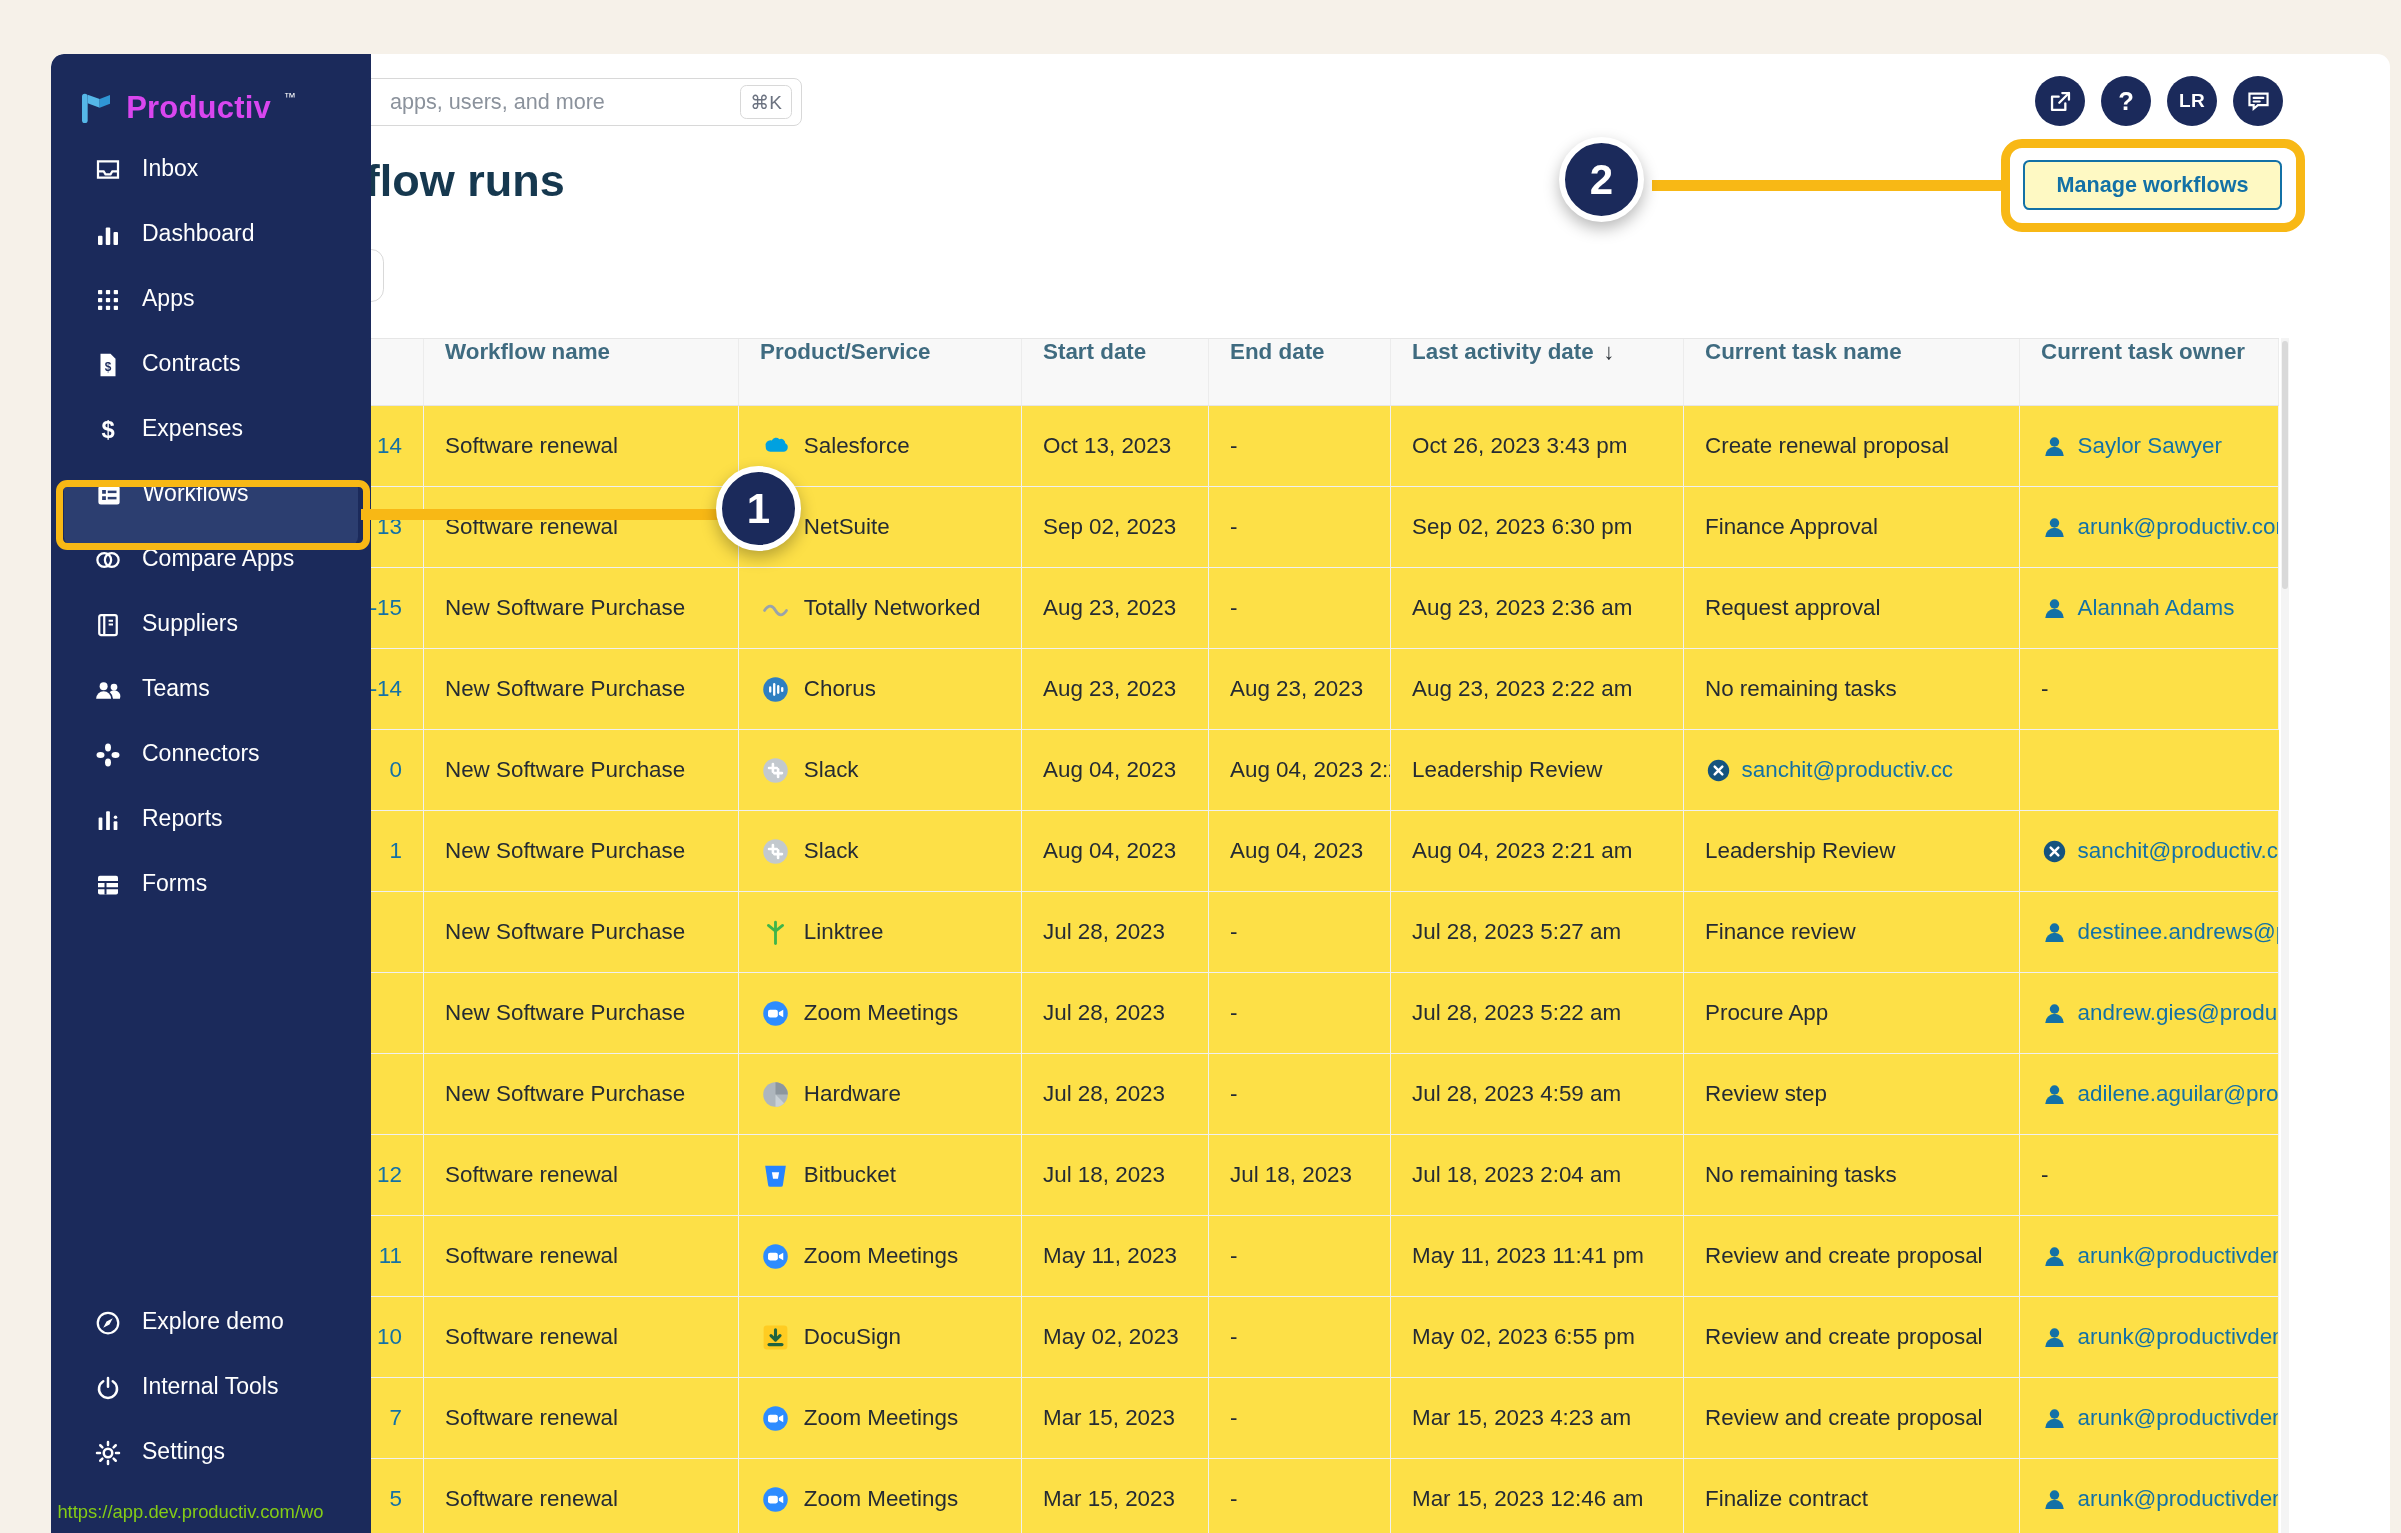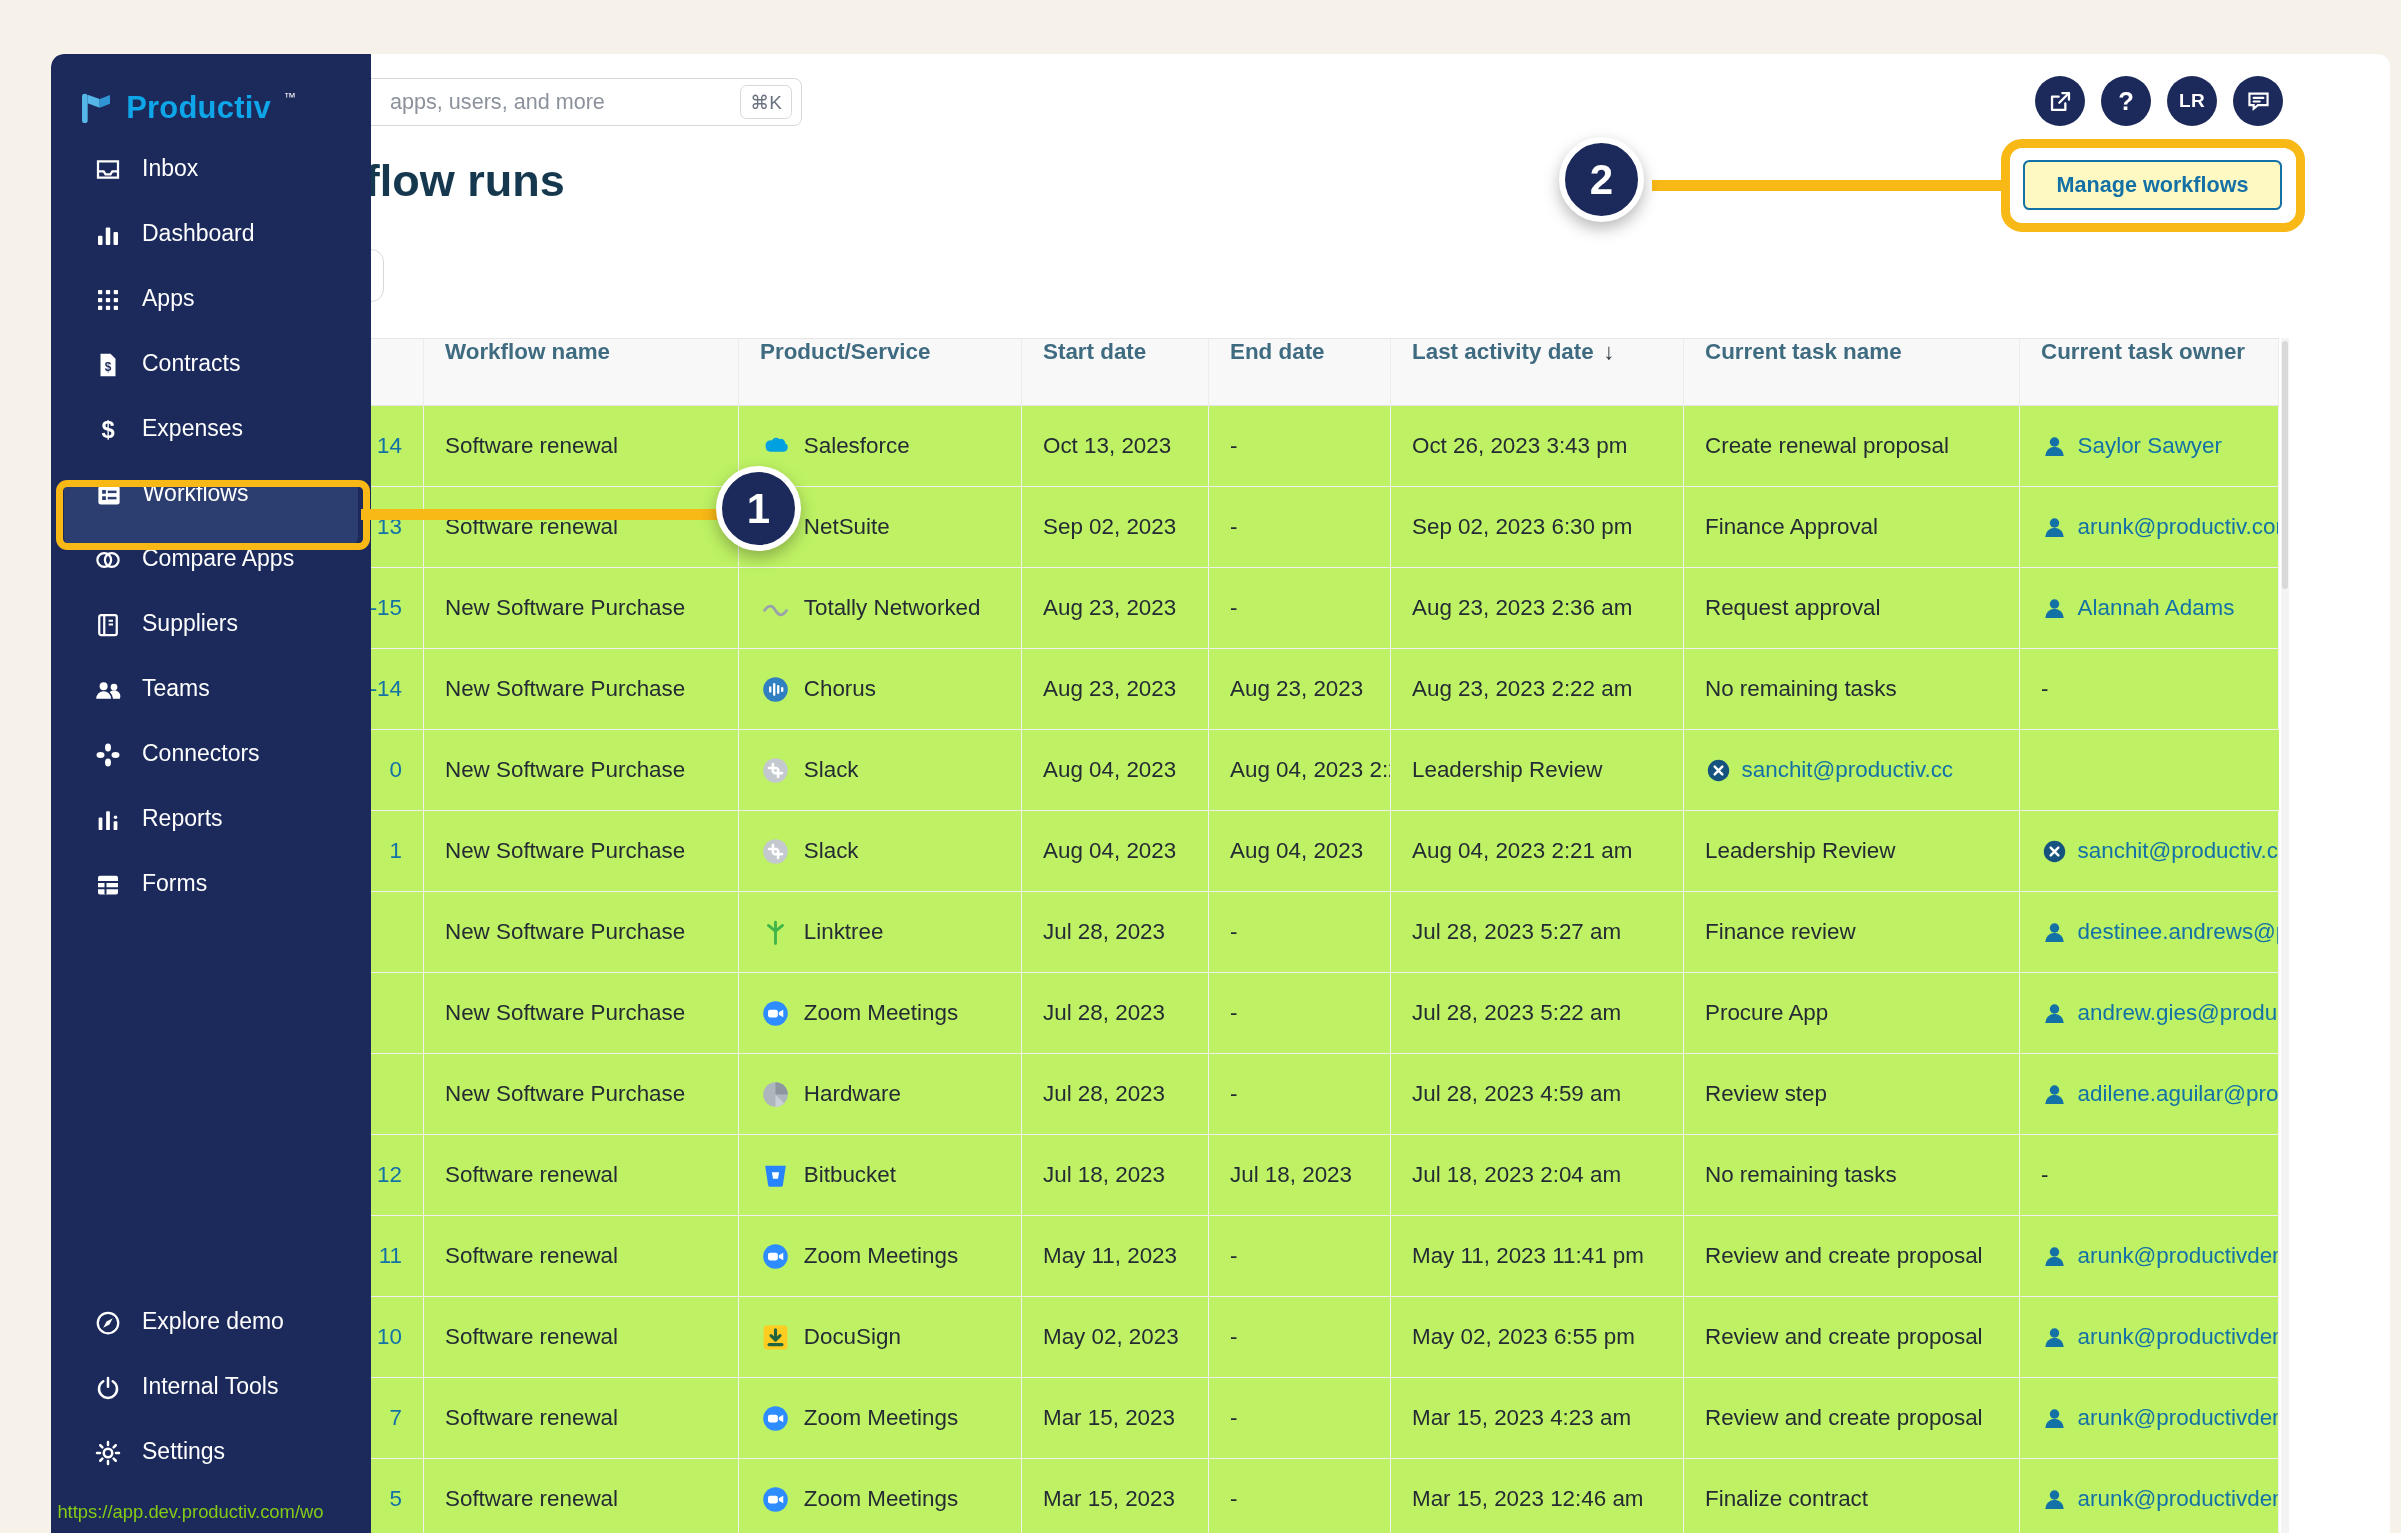--- a/index.html
+++ b/index.html
@@ -15,21 +15,21 @@
   }
 
   
   .sidebar {
     position: absolute; left: 0; top: 0; width: 320px; height: 100%;
     background: #1B2A5B; z-index: 30; border-radius: 12.8px 0 0 0;
   }
   .brand { position: absolute; left: 24px; top: 34px; display: flex; align-items: center; gap: 11.2px; }
   .brand-icon { width: 40px; height: 40px; }
   .brand-icon svg { width: 100%; height: 100%; display: block; }
-  .brand-name { color: #0ea5e9; font-size: 31px; font-weight: 700; letter-spacing: 0.2px; }
+  .brand-name { color: #d946ef; font-size: 31px; font-weight: 700; letter-spacing: 0.2px; }
   .brand-tm { color: #fff; font-size: 12px; position: relative; top: -11.2px; margin-left: 1.6px; }
 
   .nav-list { position: absolute; left: 0; width: 100%; }
   #nav-main { top: 101px; }
   #nav-footer { top: 1254px; }
   .nav-item { height: 65px; display: flex; padding-left: 42px; gap: 19px; cursor: pointer; }
   .nav-item.active { background: #2C3E70; margin: 0 12.8px; padding-left: 30px; border-radius: 8px; }
   .nav-label { color: #FFFFFF; font-size: 23px; font-weight: 500; white-space: nowrap; }
   .nav-icon { width: 30px; height: 30px; flex: none; }
   .icon { display: inline-block; }
@@ -74,21 +74,21 @@
   
   .table { position: absolute; left: 157px; top: 284px; width: 2071px; background: #fff; }
   .thead, .trow { display: grid; grid-template-columns: 216px 315px 283px 187px 182px 293px 336px 259px; }
   .thead { height: 68px; background: #F8F8F8; border-top: 1.6px solid #E6E6E6; border-bottom: 1.6px solid #E6E6E6; }
   .th {
     display: flex; align-items: flex-start; padding: 0 21px; gap: 6.4px;
     font-size: 22.4px; font-weight: 700; color: #3F6B80;
     border-right: 1.6px solid #ECECEC; overflow: hidden; white-space: nowrap; cursor: pointer;
   }
   .sort-arrow { font-size: 22.4px; color: #30363C; font-weight: 400; margin-left: 3.2px; }
-  .trow { height: 81px; border-bottom: 1.6px solid #F0F0F0; background: #bef264; }
+  .trow { height: 81px; border-bottom: 1.6px solid #F0F0F0; background: #fde047; }
   .td {
     display: flex; align-items: center; padding: 0 21px;
     font-size: 22.4px; color: #252B33; border-right: 1.6px solid #F0F0F0;
     overflow: hidden; white-space: nowrap;
   }
   .col-id { justify-content: flex-end; }
   .id-link { color: #1371A6; cursor: pointer; }
   .col-ps { gap: 12.8px; }
   .prod-icon { width: 31px; height: 31px; flex: none; }
   .owner-icon { width: 27px; height: 27px; flex: none; margin-right: 9.6px; }

